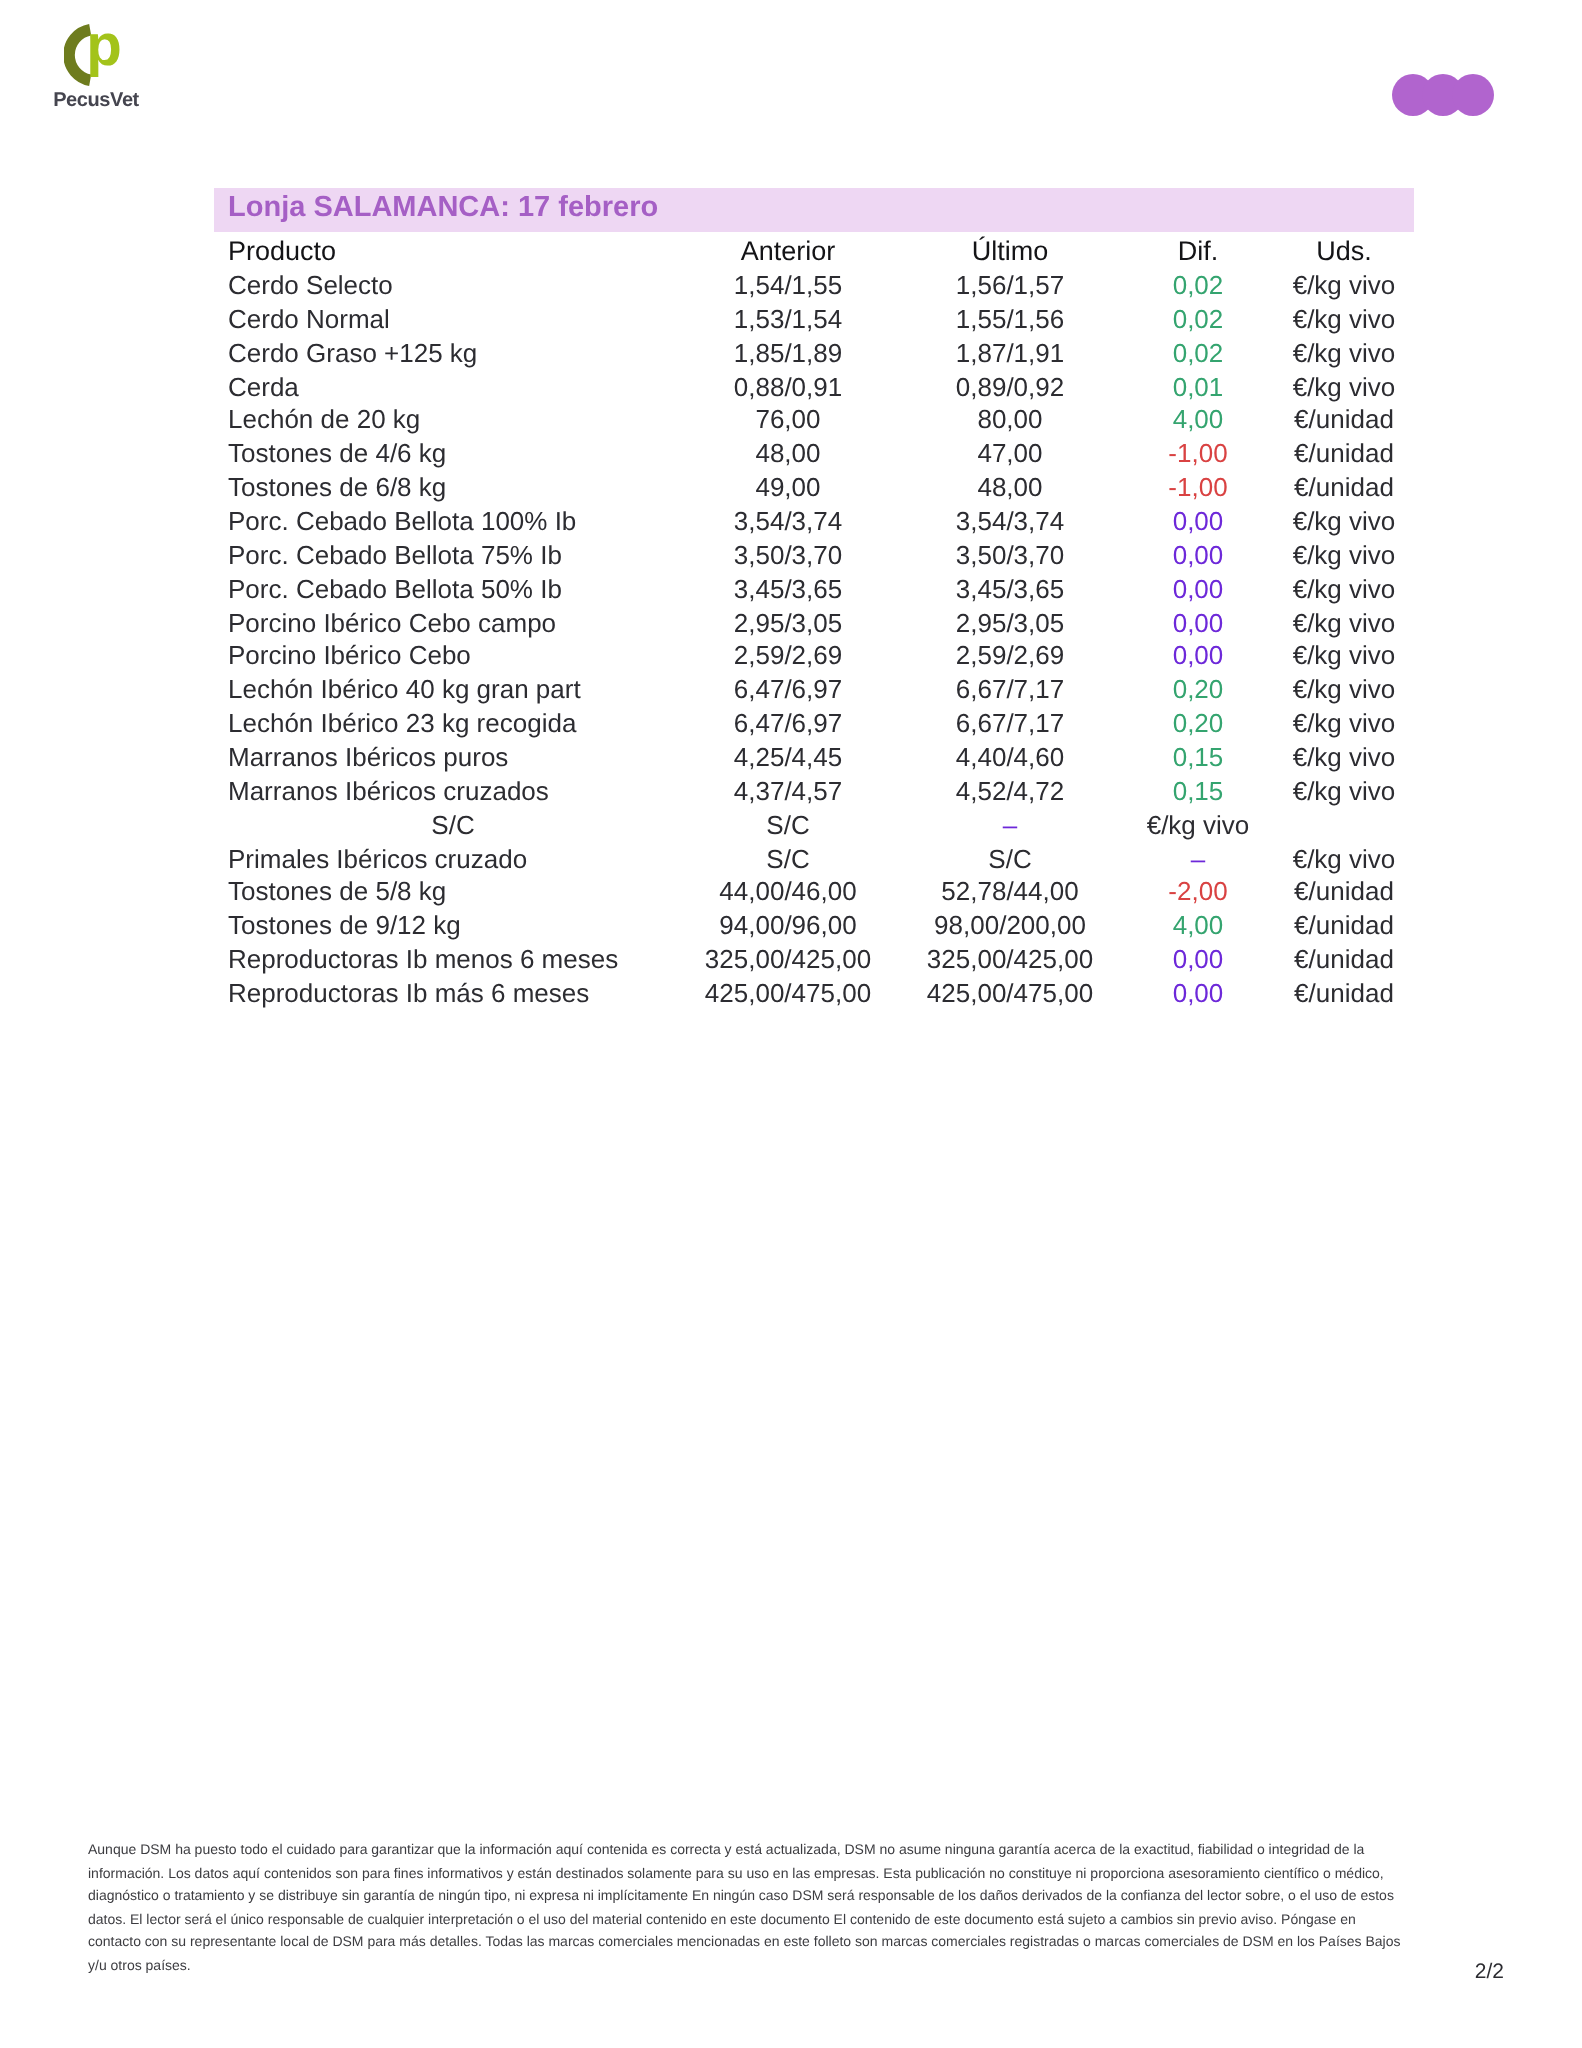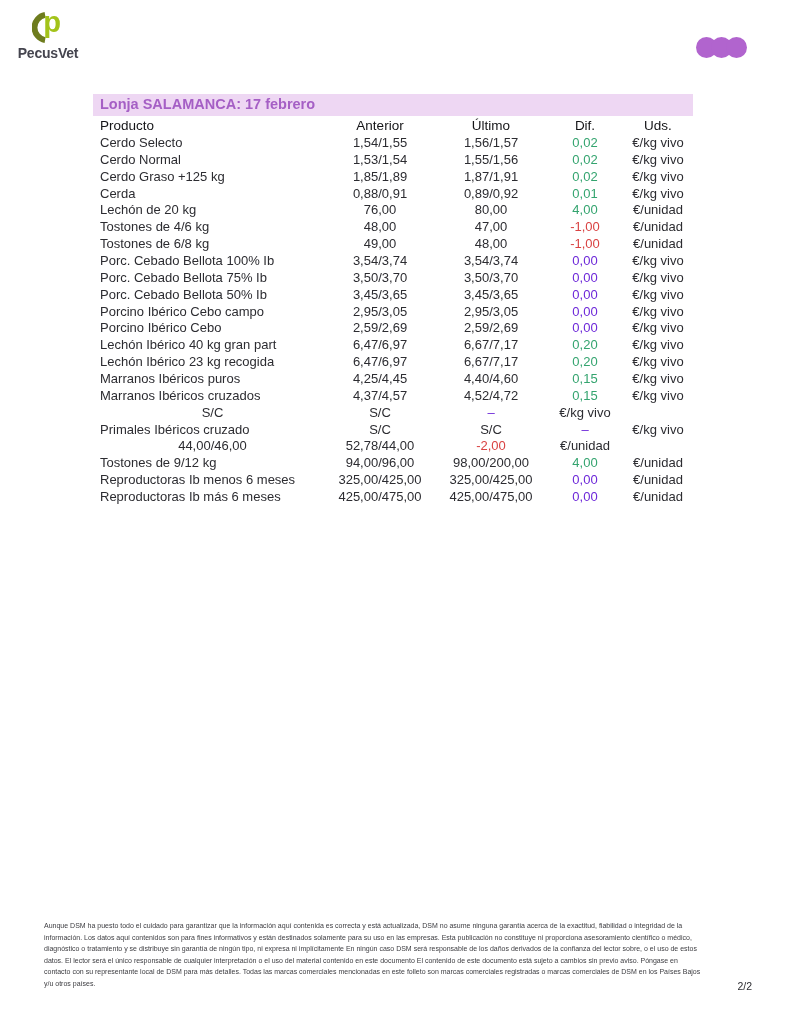--- a/index.html
+++ b/index.html
@@ -8,29 +8,29 @@
   .page {
     position:relative; width:791px; height:1024px;
     background:#ffffff; overflow:hidden;
   }
 
   
   .brand { position:absolute; left:14px; top:11px; width:68px; text-align:center; }
   .brand-icon { display:block; margin:0 auto; }
   .brand-name {
     display:block; margin-top:1px;
-    font-size:14px; font-weight:700; letter-spacing:-0.2px;
+    font-size:10px; font-weight:700; letter-spacing:-0.2px;
     color:var(--wordmark, #45454f);
   }
   .dots { position:absolute; top:37px; right:44px; display:flex; align-items:center; }
   .dot { width:21px; height:21px; border-radius:50%; background:var(--dots, #b164ce); }
   .dot + .dot { margin-left:-6px; }
 
   
-  .report { position:absolute; left:93px; top:94px; width:600px; }
+  .report { position:absolute; left:107px; top:94px; width:600px; }
   .banner {
     height:21.5px; line-height:21.5px;
     background:var(--banner-bg, #eed7f3);
     color:var(--banner-fg, #a55fc5);
     font-size:14.5px; font-weight:700;
     padding-left:7px;
   }
   .table { margin-left:7px; width:593px; margin-top:1px; }
   .tr {
     display:grid;
@@ -225,20 +225,21 @@
 
     <div class="tr">
       <div class="td producto">Primales Ibéricos cruzado</div>
       <div class="td num anterior">S/C</div>
       <div class="td num ultimo">S/C</div>
       <div class="td num dif trend-flat">–</div>
       <div class="td num uds">€/kg vivo</div>
     </div>
 
     <div class="tr">
+      <div class="td producto">Tostones de 5/8 kg</div>
       <div class="td num anterior">44,00/46,00</div>
       <div class="td num ultimo">52,78/44,00</div>
       <div class="td num dif trend-down">-2,00</div>
       <div class="td num uds">€/unidad</div>
     </div>
 
     <div class="tr">
       <div class="td producto">Tostones de 9/12 kg</div>
       <div class="td num anterior">94,00/96,00</div>
       <div class="td num ultimo">98,00/200,00</div>

